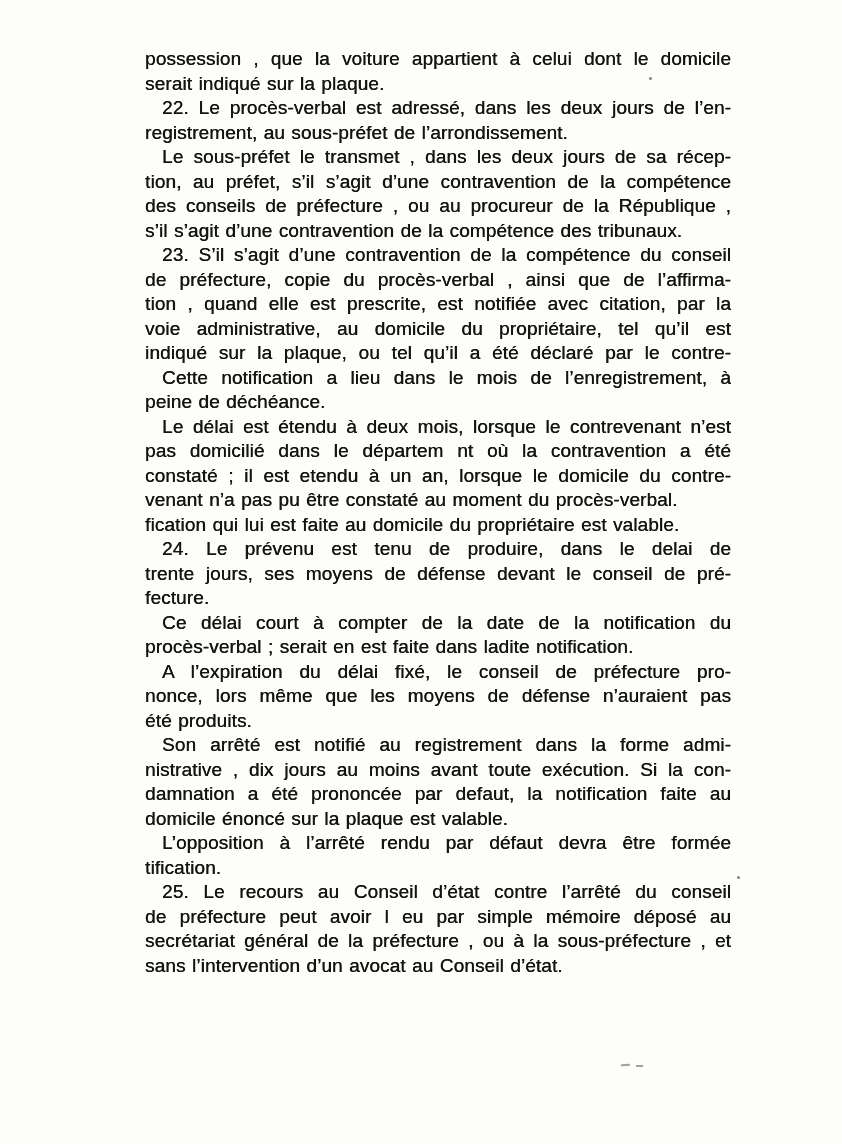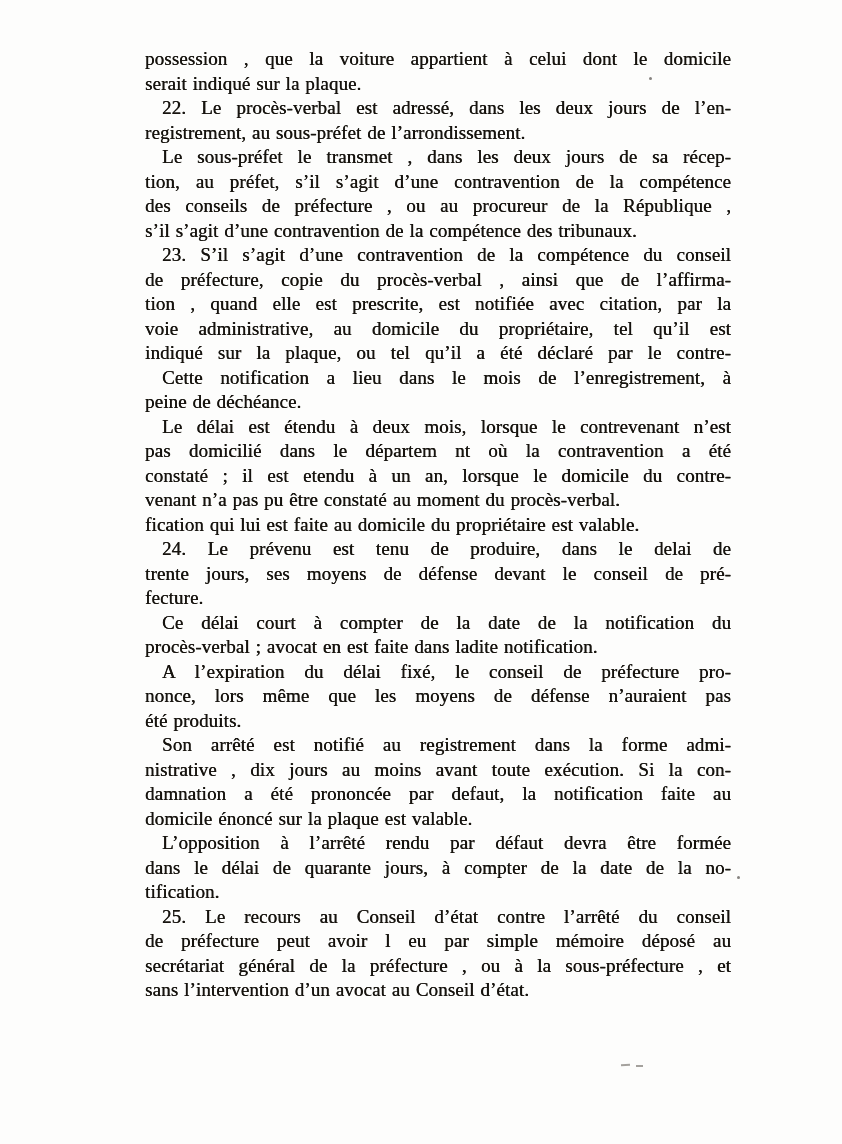--- a/index.html
+++ b/index.html
@@ -6,21 +6,21 @@
     margin: 0;
     padding: 0;
     background: #ffffff;
   }
   .page {
     position: relative;
     width: 842px;
     height: 1144px;
     background: #fdfdfc;
     overflow: hidden;
-    font-family: Liberation Serif, serif;
+    font-family: Liberation Sans, sans-serif;
     color: #17140f;
   }
   .text-block {
     position: absolute;
     left: 145px;
     top: 47px;
     width: 586px;
     text-shadow: 0.35px 0 0 currentColor;
     filter: blur(0.15px);
   }
@@ -100,36 +100,35 @@
       <div class="para">
         <div class="line last">fication qui lui est faite au domicile du propriétaire est valable.</div>
       </div>
       <div class="para">
         <div class="line indent">24. Le prévenu est tenu de produire, dans le delai de</div>
         <div class="line">trente jours, ses moyens de défense devant le conseil de pré-</div>
         <div class="line last">fecture.</div>
       </div>
       <div class="para">
         <div class="line indent">Ce délai court à compter de la date de la notification du</div>
-        <div class="line last">procès-verbal ; avocat en est faite dans ladite notification.</div>
+        <div class="line last">procès-verbal ; serait en est faite dans ladite notification.</div>
       </div>
       <div class="para">
         <div class="line indent">A l’expiration du délai fixé, le conseil de préfecture pro-</div>
         <div class="line">nonce, lors même que les moyens de défense n’auraient pas</div>
         <div class="line last">été produits.</div>
       </div>
       <div class="para">
         <div class="line indent">Son arrêté est notifié au registrement dans la forme admi-</div>
         <div class="line">nistrative , dix jours au moins avant toute exécution. Si la con-</div>
         <div class="line">damnation a été prononcée par defaut, la notification faite au</div>
         <div class="line last">domicile énoncé sur la plaque est valable.</div>
       </div>
       <div class="para">
         <div class="line indent">L’opposition à l’arrêté rendu par défaut devra être formée</div>
-        <div class="line">dans le délai de quarante jours, à compter de la date de la no-</div>
         <div class="line last">tification.</div>
       </div>
       <div class="para">
         <div class="line indent">25. Le recours au Conseil d’état contre l’arrêté du conseil</div>
         <div class="line">de préfecture peut avoir l eu par simple mémoire déposé au</div>
         <div class="line">secrétariat général de la préfecture , ou à la sous-préfecture , et</div>
         <div class="line last">sans l’intervention d’un avocat au Conseil d’état.</div>
       </div>
     </div>
   <div class="speck s1"></div>

